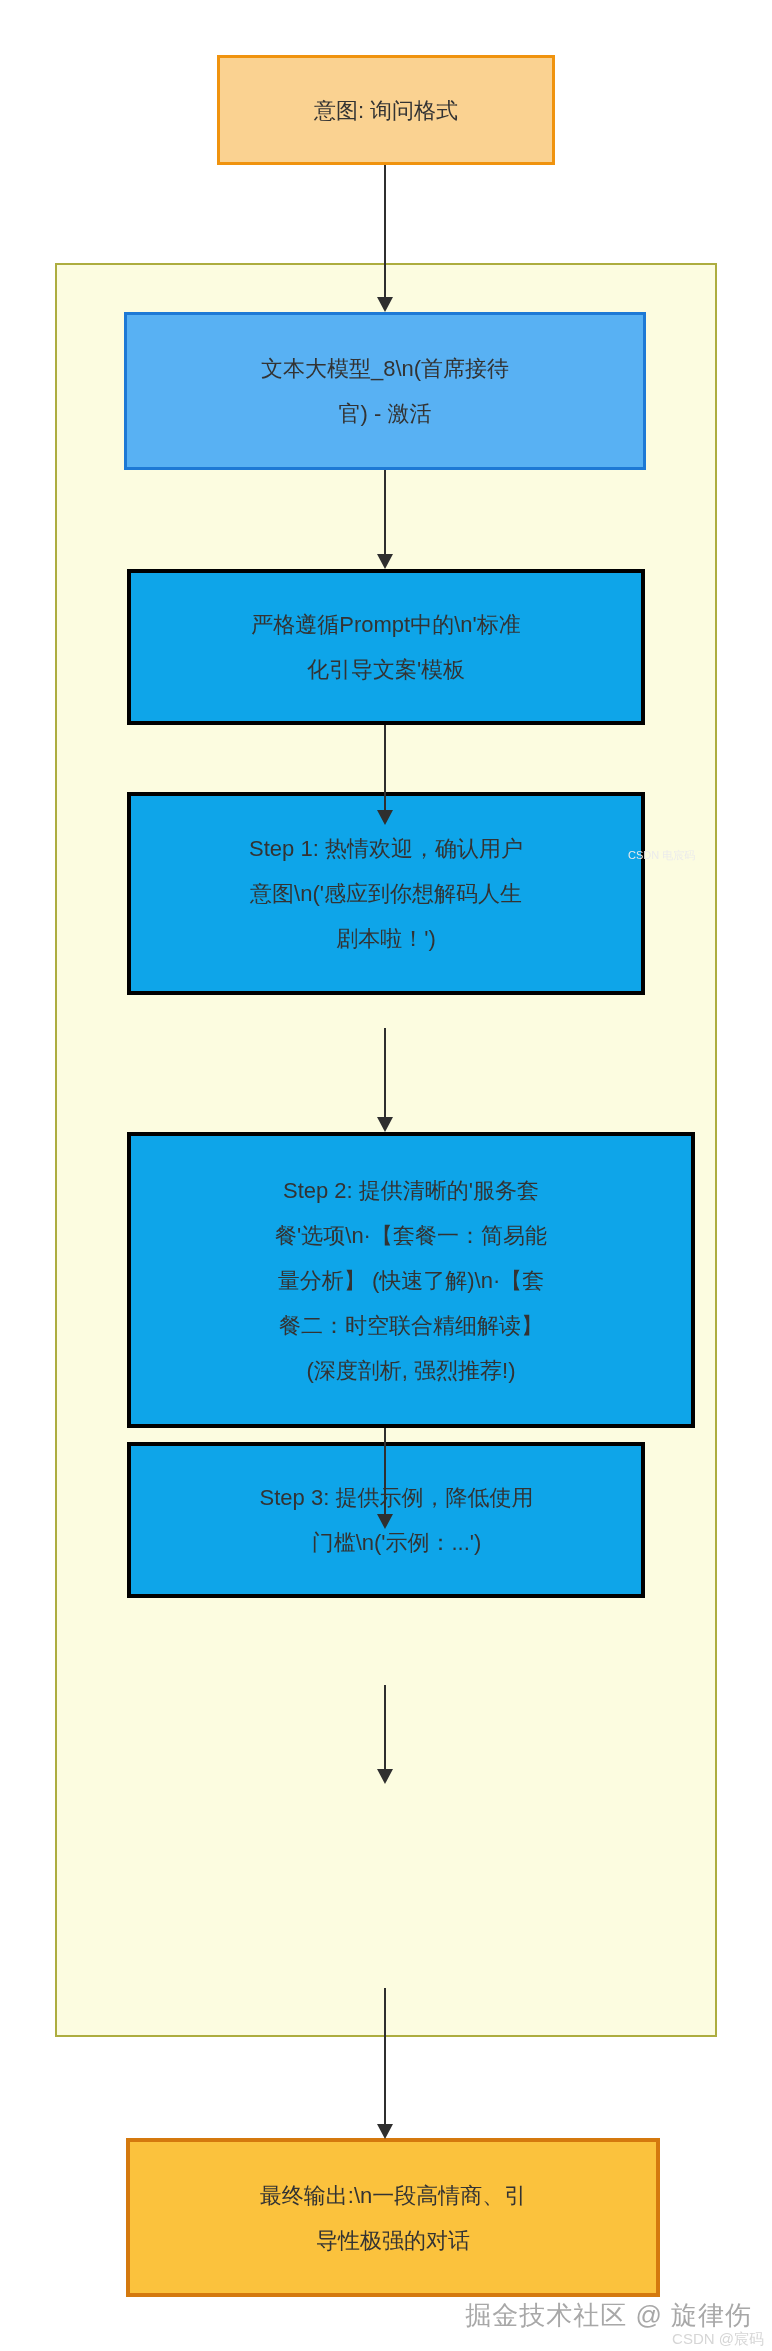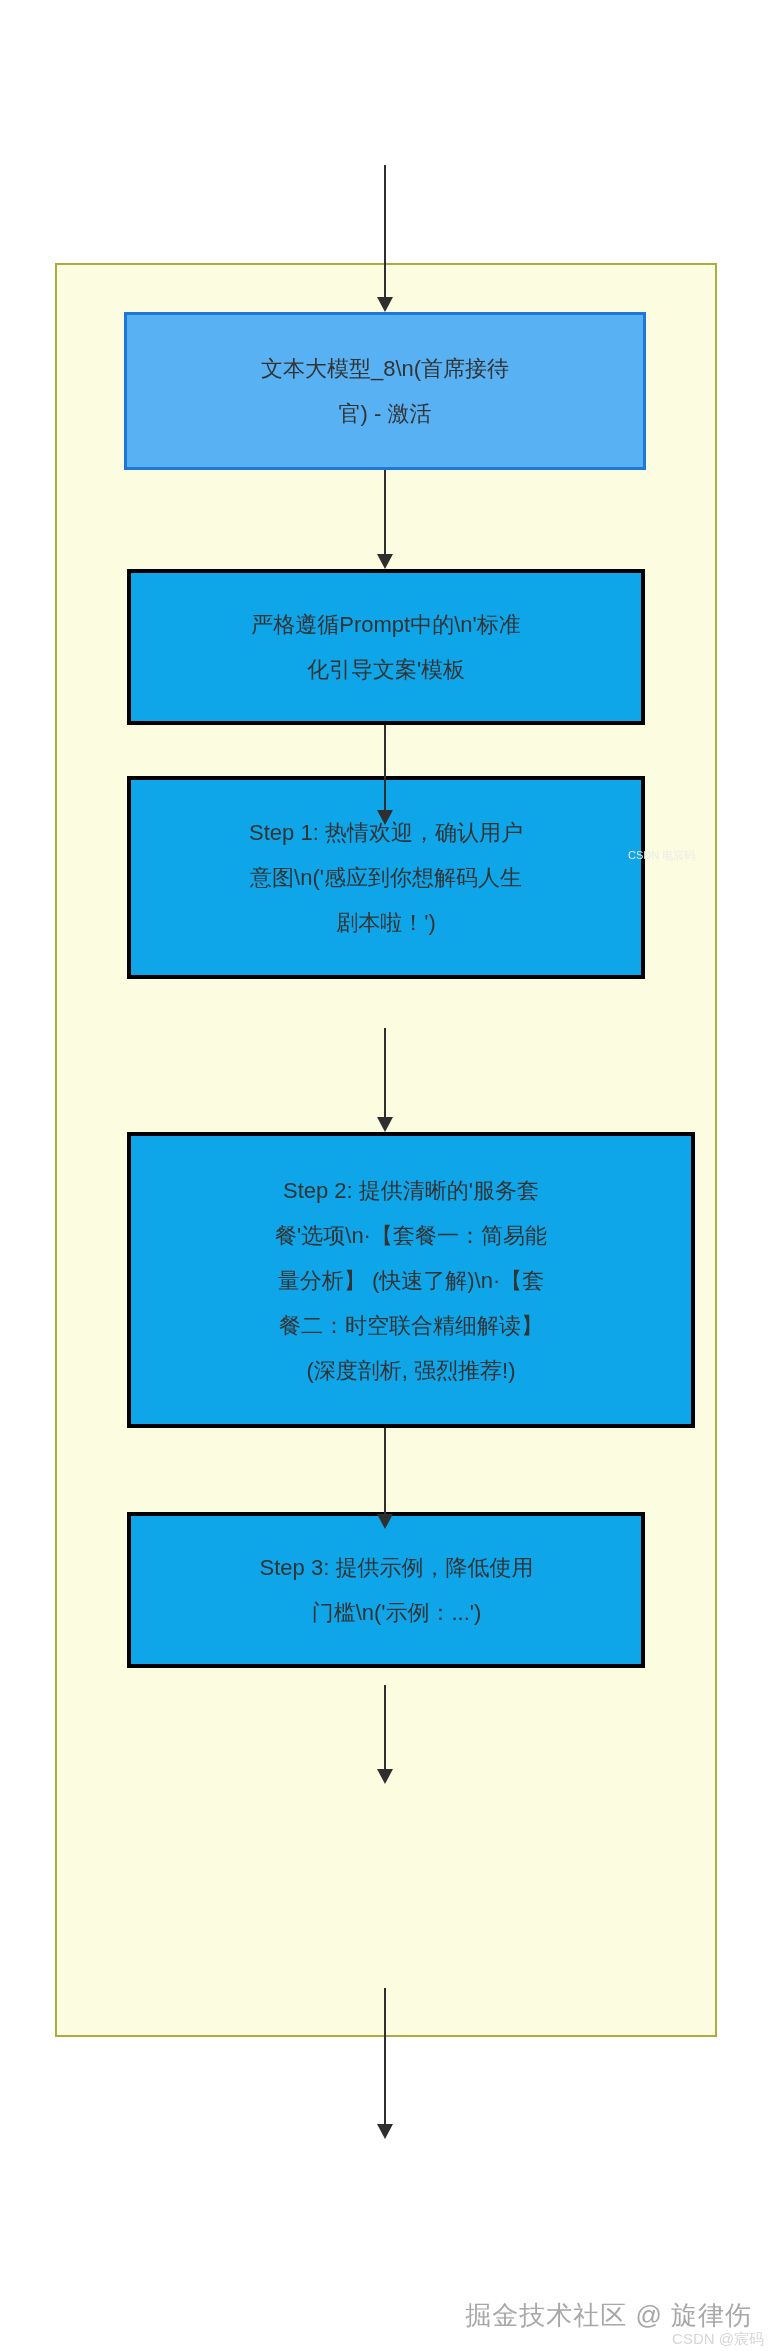--- a/index.html
+++ b/index.html
@@ -15,23 +15,23 @@
 
   .subgraph{position:absolute;left:55px;top:263px;width:662px;height:1774px;
             background:#FCFCE0;border:2px solid #ADAD3F;box-sizing:border-box;}
   .subgraph-title{position:absolute;left:55px;top:270px;width:662px;text-align:center;
             font-size:23px;color:#333333;}
 
   .llm{left:124px;top:312px;width:522px;height:158px;
        background:#58B1F3;border:3px solid #1D79D5;}
   .gray{background:#0ea5e9;border:4px solid #000000;}
   .template{left:127px;top:569px;width:518px;height:156px;}
-  .step1{left:127px;top:776px;width:518px;height:203px;}
+  .step1{left:127px;top:792px;width:518px;height:203px;}
   .step2{left:127px;top:1132px;width:568px;height:296px;}
-  .step3{left:127px;top:1512px;width:518px;height:156px;padding-left:21px;}
+  .step3{left:127px;top:1442px;width:518px;height:156px;padding-left:21px;}
   .step4{left:127px;top:1784px;width:518px;height:204px;}
 
   .output{left:126px;top:2138px;width:534px;height:159px;
           background:#FBC23D;border:4px solid #D4790E;}
 
   .arrow{position:absolute;left:377px;width:16px;}
   .arrow .line{width:2px;background:#2F2F2F;margin:0 auto;}
   .arrow .head{width:0;height:0;margin:0 auto;
                border-left:8px solid transparent;border-right:8px solid transparent;
                border-top:15px solid #2F2F2F;}
@@ -47,20 +47,23 @@
              text-shadow:2px 2px 1px #ffffff,1px 1px 0 #ffffff;letter-spacing:1px;}
   .wm-csdn-small{position:absolute;right:8px;top:2330px;font-size:15px;color:#d6d6d6;
              text-shadow:1px 1px 0 #ffffff;}
   .wm-csdn-faint{position:absolute;left:628px;top:848px;font-size:11px;color:#ebebeb;}
 </style>
 </head>
 <body>
 
 <div id="canvas">
 
+  <div class="node intent">
+    <div class="txt">意图: 询问格式</div>
+  </div>
 
   <div class="subgraph"></div>
 
   <div class="node llm">
     <div class="txt">文本大模型_8\n(首席接待
 官) - 激活</div>
   </div>
 
   <div class="node gray template">
     <div class="txt">严格遵循Prompt中的\n'标准
@@ -80,20 +83,24 @@
 餐二：时空联合精细解读】
 (深度剖析, 强烈推荐!)</div>
   </div>
 
   <div class="node gray step3">
     <div class="txt">Step 3: 提供示例，降低使用
 门槛\n('示例：...')</div>
   </div>
 
 
+  <div class="node output">
+    <div class="txt">最终输出:\n一段高情商、引
+导性极强的对话</div>
+  </div>
 
   <div class="arrow a1">
     <div class="line"></div>
     <div class="head"></div>
   </div>
   <div class="arrow a2">
     <div class="line"></div>
     <div class="head"></div>
   </div>
   <div class="arrow a3">

